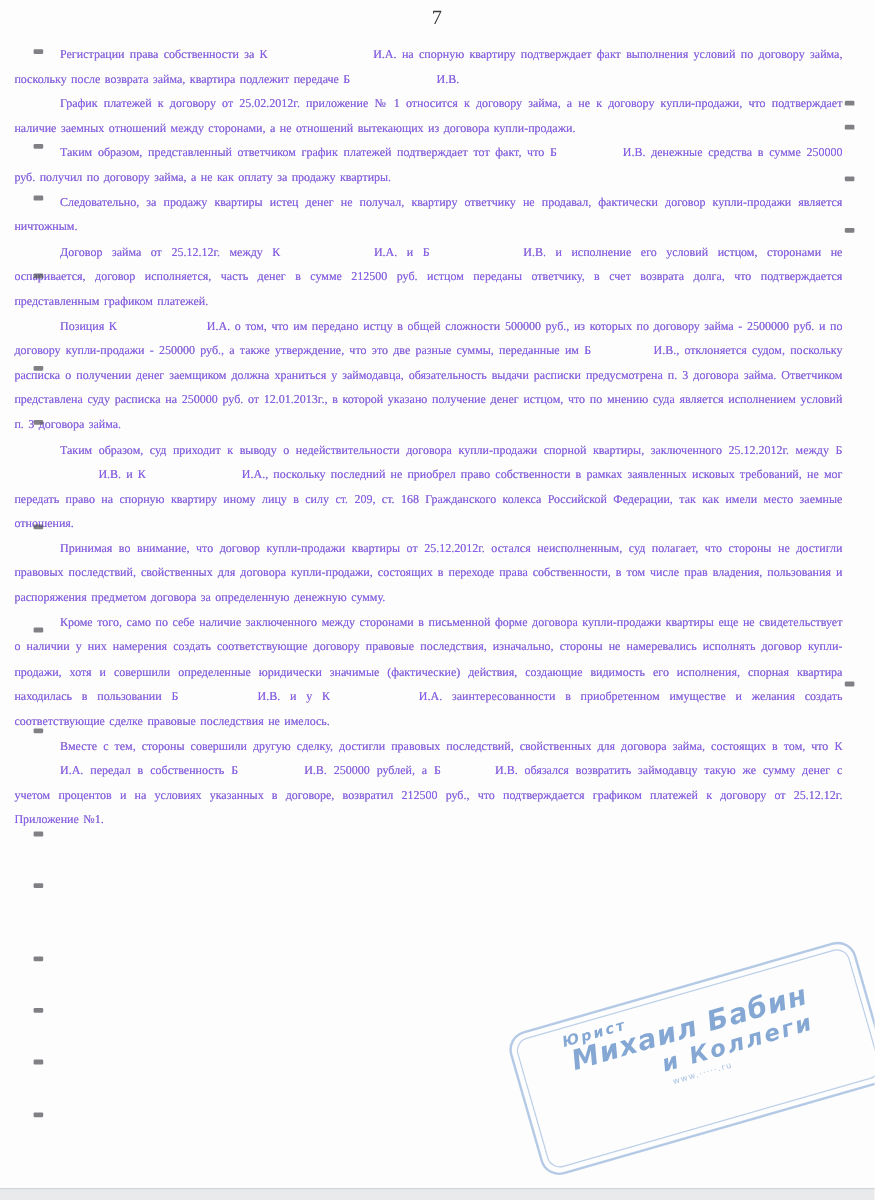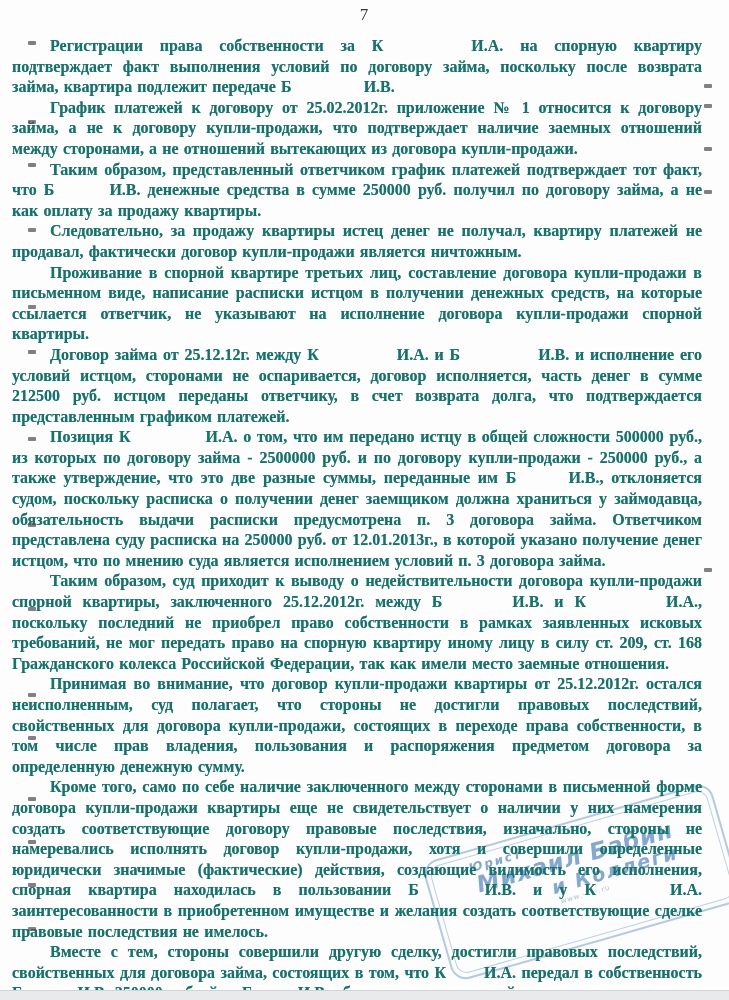--- a/index.html
+++ b/index.html
@@ -17,26 +17,25 @@
     letter-spacing:1px;
   }
   .doc-body{
     position:absolute;top:36px;left:12px;width:690px;
     z-index:2;
   }
   .para{
     margin:0;
     text-align:justify;
     text-indent:38px;
-    font-size:16px;
+    font-size:10px;
     line-height:20.6px;
-    color:#0f766e;
+    color:#8b5cf6;
     text-shadow:0 0 0.4px rgba(20,20,25,.45);
     word-spacing:1.2px;
-    font-weight:bold;
   }
   .gap{display:inline-block;height:1px;}
   
   .mark{
     position:absolute;
     width:8px;height:4px;
     background:#515156;
     opacity:.72;
     border-radius:1px;
     z-index:3;
@@ -88,22 +87,21 @@
       <div class="stamp-name">Михаил Бабин</div>
       <div class="stamp-sub">и Коллеги</div>
       <div class="stamp-url">www.·····.ru</div>
     </div>
   </div>
 
   <div class="doc-body">
       <p class="para">Регистрации права собственности за К<span class="gap" style="width:88px"></span>И.А. на спорную квартиру подтверждает факт выполнения условий по договору займа, поскольку после возврата займа, квартира подлежит передаче Б<span class="gap" style="width:72px"></span>И.В.</p>
       <p class="para">График платежей к договору от 25.02.2012г. приложение № 1 относится к договору займа, а не к договору купли-продажи, что подтверждает наличие заемных отношений между сторонами, а не отношений вытекающих из договора купли-продажи.</p>
       <p class="para">Таким образом, представленный ответчиком график платежей подтверждает тот факт, что Б<span class="gap" style="width:55px"></span>И.В. денежные средства в сумме 250000 руб. получил по договору займа, а не как оплату за продажу квартиры.</p>
-      <p class="para">Следовательно, за продажу квартиры истец денег не получал, квартиру платежей не продавал, фактически договор купли-продажи является ничтожным.</p>
-      <p class="para">Проживание в спорной квартире третьих лиц, составление договора купли-продажи в письменном виде, написание расписки истцом в получении денежных средств, на которые ссылается ответчик, не указывают на исполнение договора купли-продажи спорной квартиры.</p>
+      <p class="para">Следовательно, за продажу квартиры истец денег не получал, квартиру ответчику не продавал, фактически договор купли-продажи является ничтожным.</p>
       <p class="para">Договор займа от 25.12.12г. между К<span class="gap" style="width:78px"></span>И.А. и Б<span class="gap" style="width:78px"></span>И.В. и исполнение его условий истцом, сторонами не оспаривается, договор исполняется, часть денег в сумме 212500 руб. истцом переданы ответчику, в счет возврата долга, что подтверждается представленным графиком платежей.</p>
       <p class="para">Позиция К<span class="gap" style="width:75px"></span>И.А. о том, что им передано истцу в общей сложности 500000 руб., из которых по договору займа - 2500000 руб. и по договору купли-продажи - 250000 руб., а также утверждение, что это две разные суммы, переданные им Б<span class="gap" style="width:52px"></span>И.В., отклоняется судом, поскольку расписка о получении денег заемщиком должна храниться у займодавца, обязательность выдачи расписки предусмотрена п. 3 договора займа. Ответчиком представлена суду расписка на 250000 руб. от 12.01.2013г., в которой указано получение денег истцом, что по мнению суда является исполнением условий п. 3 договора займа.</p>
       <p class="para">Таким образом, суд приходит к выводу о недействительности договора купли-продажи спорной квартиры, заключенного 25.12.2012г. между Б<span class="gap" style="width:70px"></span>И.В. и К<span class="gap" style="width:80px"></span>И.А., поскольку последний не приобрел право собственности в рамках заявленных исковых требований, не мог передать право на спорную квартиру иному лицу в силу ст. 209, ст. 168 Гражданского колекса Российской Федерации, так как имели место заемные отношения.</p>
       <p class="para">Принимая во внимание, что договор купли-продажи квартиры от 25.12.2012г. остался неисполненным, суд полагает, что стороны не достигли правовых последствий, свойственных для договора купли-продажи, состоящих в переходе права собственности, в том числе прав владения, пользования и распоряжения предметом договора за определенную денежную сумму.</p>
       <p class="para">Кроме того, само по себе наличие заключенного между сторонами в письменной форме договора купли-продажи квартиры еще не свидетельствует о наличии у них намерения создать соответствующие договору правовые последствия, изначально, стороны не намеревались исполнять договор купли-продажи, хотя и совершили определенные юридически значимые (фактические) действия, создающие видимость его исполнения, спорная квартира находилась в пользовании Б<span class="gap" style="width:66px"></span>И.В. и у К<span class="gap" style="width:74px"></span>И.А. заинтересованности в приобретенном имуществе и желания создать соответствующие сделке правовые последствия не имелось.</p>
       <p class="para">Вместе с тем, стороны совершили другую сделку, достигли правовых последствий, свойственных для договора займа, состоящих в том, что К<span class="gap" style="width:38px"></span>И.А. передал в собственность Б<span class="gap" style="width:55px"></span>И.В. 250000 рублей, а Б<span class="gap" style="width:45px"></span>И.В. обязался возвратить займодавцу такую же сумму денег с учетом процентов и на условиях указанных в договоре, возвратил 212500 руб., что подтверждается графиком платежей к договору от 25.12.12г. Приложение №1.</p>
     </div>
 
   <div class="bottom-band"></div>
 

